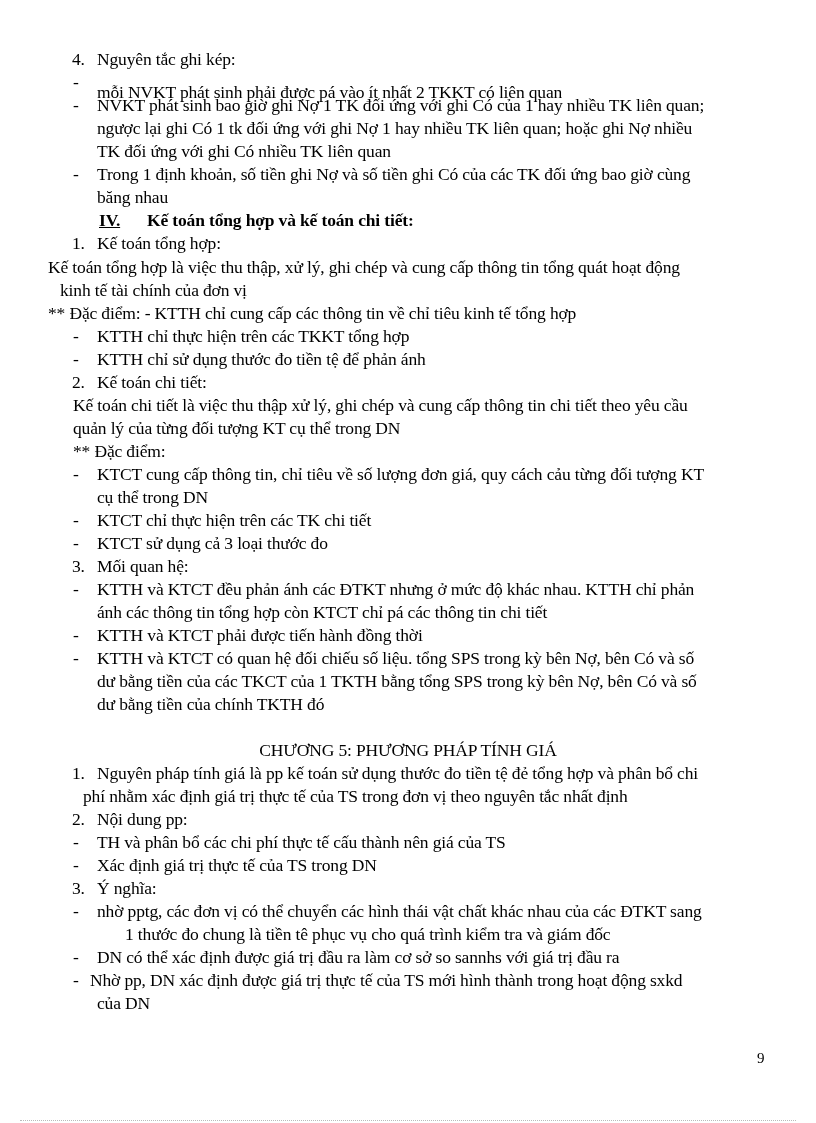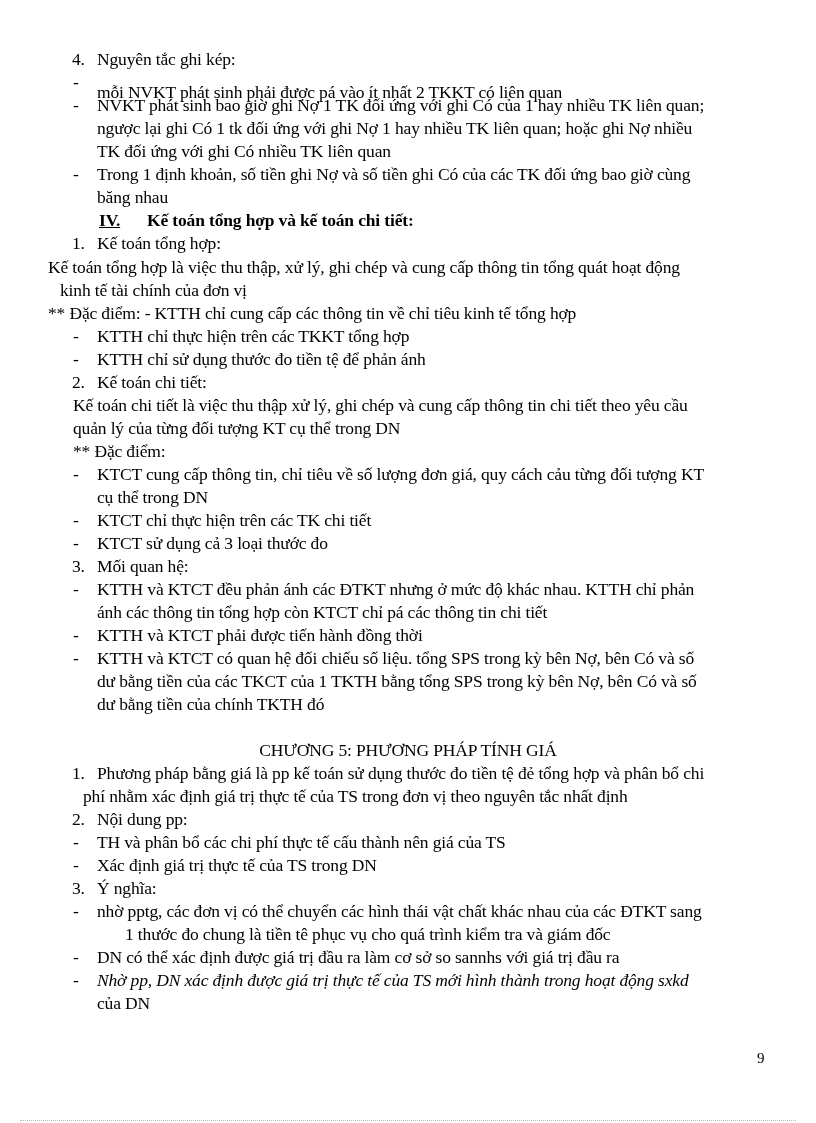--- a/index.html
+++ b/index.html
@@ -66,36 +66,36 @@
   <div class="line" style="left:73px; top:624px;">-</div>
   <div class="line" style="left:97px; top:624px;">KTTH và KTCT phải được tiến hành đồng thời</div>
   <div class="line" style="left:73px; top:647px;">-</div>
   <div class="line" style="left:97px; top:647px;">KTTH và KTCT có quan hệ đối chiếu số liệu.  tổng SPS trong kỳ bên Nợ, bên Có và số</div>
   <div class="line" style="left:97px; top:670px;">dư bằng tiền của các TKCT của 1 TKTH bằng tổng SPS trong kỳ bên Nợ, bên Có và số</div>
   <div class="line" style="left:97px; top:693px;">dư bằng tiền của chính TKTH đó</div>
 
   <div class="line center" style="top:739px;">CHƯƠNG 5: PHƯƠNG PHÁP TÍNH GIÁ</div>
 
   <div class="line" style="left:72px; top:762px;">1.</div>
-  <div class="line" style="left:97px; top:762px;">Phương pháp bằng giá là pp kế toán sử dụng thước đo tiền tệ đẻ tổng hợp và phân bổ chi</div>
+  <div class="line" style="left:97px; top:762px;">Nguyên pháp tính giá là pp kế toán sử dụng thước đo tiền tệ đẻ tổng hợp và phân bổ chi</div>
   <div class="line" style="left:83px; top:785px;">phí nhằm xác định giá trị thực tế của TS trong đơn vị theo nguyên tắc nhất định</div>
 
   <div class="line" style="left:72px; top:808px;">2.</div>
   <div class="line" style="left:97px; top:808px;">Nội dung pp:</div>
   <div class="line" style="left:73px; top:831px;">-</div>
   <div class="line" style="left:97px; top:831px;">TH và phân bổ các chi phí thực tế cấu thành nên giá của TS</div>
   <div class="line" style="left:73px; top:854px;">-</div>
   <div class="line" style="left:97px; top:854px;">Xác định giá trị thực tế của TS trong DN</div>
 
   <div class="line" style="left:72px; top:877px;">3.</div>
   <div class="line" style="left:97px; top:877px;">Ý nghĩa:</div>
   <div class="line" style="left:73px; top:900px;">-</div>
   <div class="line" style="left:97px; top:900px;">nhờ pptg, các đơn vị có thể chuyển các hình thái vật chất khác nhau của các ĐTKT sang</div>
   <div class="line" style="left:97px; top:923px;margin-left:28px;">1 thước đo chung là tiền tê phục vụ cho quá trình kiểm tra và giám  đốc</div>
   <div class="line" style="left:73px; top:946px;">-</div>
   <div class="line" style="left:97px; top:946px;">DN có thể xác định được giá trị đầu ra làm cơ sở so sannhs với giá trị đầu ra</div>
   <div class="line" style="left:73px; top:969px;">-</div>
-  <div class="line" style="left:97px; top:969px;font-style:italic;">Nhờ pp, DN xác định được giá trị thực tế của TS mới hình thành trong hoạt động sxkd</div>
+  <div class="line" style="left:90px; top:969px;">Nhờ pp, DN xác định được giá trị thực tế của TS mới hình thành trong hoạt động sxkd</div>
   <div class="line" style="left:97px; top:992px;">của DN</div>
 
   <div class="pgnum">9</div>
   <div class="dotline"></div>
 </div>
 
 </body></html>

